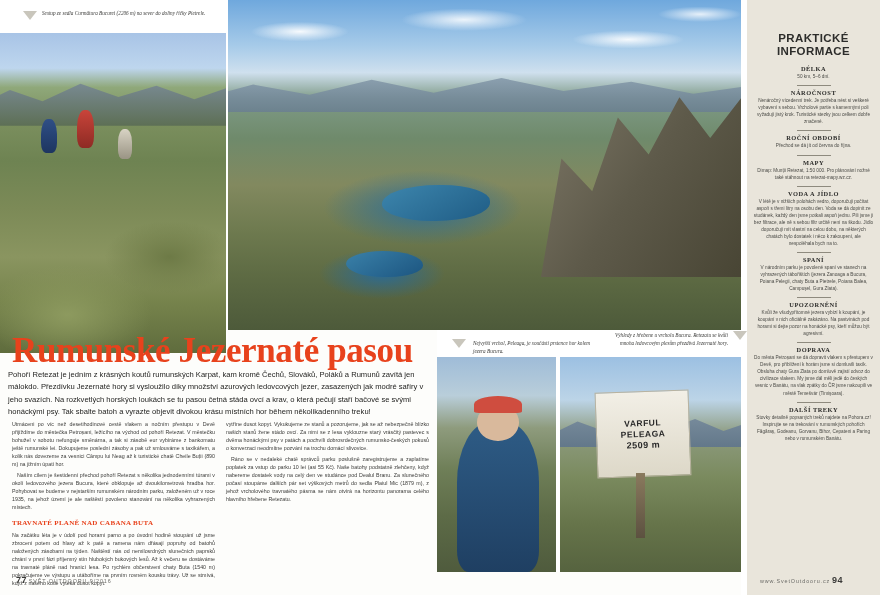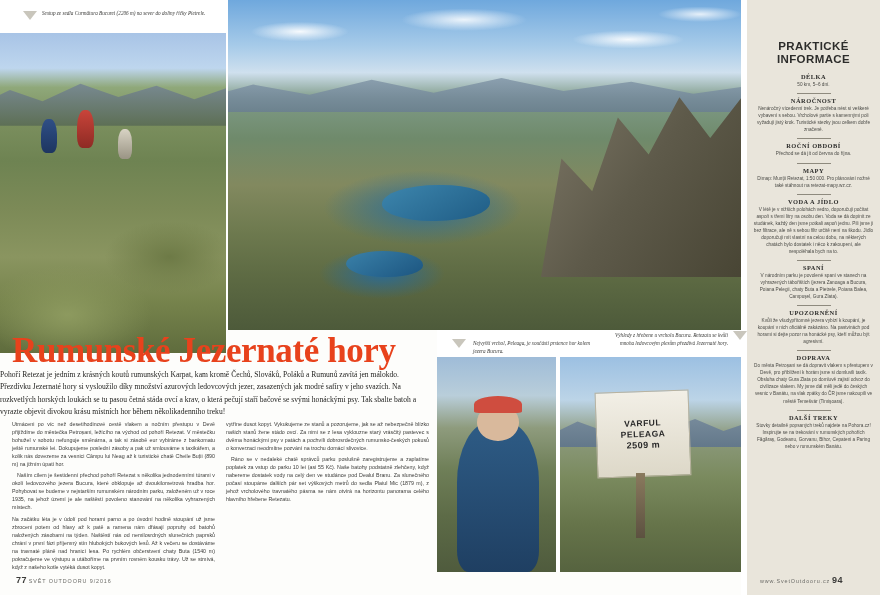--- a/index.html
+++ b/index.html
@@ -152,22 +152,22 @@
   #headline {
     position: absolute; left: 12px; top: 333px; width: 420px;
     font-family: "Liberation Serif", serif;
     font-weight: bold;
     font-size: 35px;
     line-height: 1;
     color: #e8421c;
     letter-spacing: -0.4px;
   }
   #intro {
-    position: absolute; left: 0; top: 369px; width: 420px;
-    font-family: Liberation Serif, serif;
+    position: absolute; left: 8px; top: 369px; width: 420px;
+    font-family: Liberation Sans, sans-serif;
     font-size: 7.6px;
     line-height: 1.62;
     color: #1d1d1b;
   }
 
   
   .body-col {
     position: absolute;
     font-family: "Liberation Sans", sans-serif;
     font-size: 5.3px;
@@ -187,21 +187,21 @@
     color: #e8421c;
     letter-spacing: .3px;
     margin: 6px 0 2px;
     text-indent: 0 !important;
   }
 
   
   #sidebar {
     position: absolute; left: 747px; top: 0; width: 133px; height: 595px;
     background: #e9e5db;
-    padding: 40px 6px 24px;
+    padding: 32px 6px 24px;
   }
   #sidebar-title {
     font-family: "Liberation Sans", sans-serif;
     font-weight: bold;
     font-size: 11.5px;
     line-height: 1.14;
     text-align: center;
     color: #2d2d2b;
     letter-spacing: .4px;
     margin-bottom: 7px;
@@ -283,26 +283,27 @@
 
   <div class="caption-arrow" id="caption-sestup-arrow"></div>
   <div class="caption" id="caption-sestup">Sestup ze sedla Curmătura Bucurei (2206 m) na sever do doliny říčky Pietrele.</div>
 
   <div class="caption-arrow" id="caption-peleaga-arrow"></div>
   <div class="caption" id="caption-peleaga">Nejvyšší vrchol, Peleaga, je součástí prstence hor kolem jezera Bucura.</div>
 
   <div class="caption-arrow" id="caption-vyhledy-arrow"></div>
   <div class="caption" id="caption-vyhledy">Výhledy z hřebene u vrcholu Bucura. Retezatu se kvůli mnoha ledovcovým plesům přezdívá Jezernaté hory.</div>
 
-  <h1 id="headline">Rumunské Jezernaté hory</h1>
+  <h1 id="headline">Rumunské Jezernaté pasou</h1>
   <p id="intro">Pohoří Retezat je jedním z krásných koutů rumunských Karpat, kam kromě Čechů, Slováků, Poláků a Rumunů zavítá jen málokdo. Přezdívku Jezernaté hory si vysloužilo díky množství azurových ledovcových jezer, zasazených jak modré safíry v jeho svazích. Na rozkvetlých horských loukách se tu pasou četná stáda ovcí a krav, o která pečují staří bačové se svými honáckými psy. Tak sbalte batoh a vyrazte objevit divokou krásu místních hor během několikadenního treku!</p>
 
   <div class="body-col" id="col-left">
     <p class="first">Utmáceni po víc než desetihodinové cestě vlakem a nočním přestupu v Devě přijíždíme do městečka Petroșani, ležícího na východ od pohoří Retezat. V městečku bohužel v sobotu nefunguje směnárna, a tak si zásobě eur vybíráme z bankomatu ještě rumunské lei. Dokupujeme poslední zásoby a pak už smlouváme s taxikářem, a kolik nás dovezeme za vesnici Câmpu lui Neag až k turistické chatě Cheile Buții (890 m) na jižním úpatí hor.</p>
     <p>Naším cílem je šestidenní přechod pohoří Retezat s několika jednodenními túrami v okolí ledovcového jezera Bucura, které obklopuje až dvoukilometrová hradba hor. Pohybovat se budeme v nejstarším rumunském národním parku, založeném už v roce 1935, na jehož území je ale naštěstí povoleno stanování na několika vyhrazených místech.</p>
+    <p class="subhead">TRAVNATÉ PLANĚ NAD CABANA BUTA</p>
     <p class="first">Na začátku léta je v údolí pod horami parno a po úvodní hodině stoupání už jsme zbroceni potem od hlavy až k patě a ramena nám dřásají popruhy od batohů naložených zásobami na týden. Naštěstí nás od nemilosrdných slunečních paprsků chrání v první fázi příjemný stín hlubokých bukových lesů. Až k večeru se dostáváme na travnaté pláně nad hranicí lesa. Po rychlém občerstvení chaty Buta (1540 m) pokračujeme ve výstupu a utáboříme na prvním rovném kousku trávy. Už se stmívá, když z našeho kotle vytéká dusot kopyt.</p>
   </div>
 
   <div class="body-col" id="col-mid">
     <p class="first">vytříne dusot kopyt. Vykukujeme ze stanů a pozorujeme, jak se až nebezpečně blízko našich stanů žene stádo ovcí. Za nimi se z lesa vyklouzne starý vrásčitý pastevec s dvěma honáckými psy v patách a pochvíli dobrosrdečných rumunsko-českých pokusů o konverzaci neodmítne pozvání na trochu domácí slivovice.</p>
     <p>Ráno se v nedaleké chatě správců parku poslušně zaregistrujeme a zaplatíme poplatek za vstup do parku 10 lei (asi 55 Kč). Naše batohy podstatně zlehčeny, když nabereme dostatek vody na celý den ve studánce pod Dealul Branu. Za slunečného počasí stoupáme dalších pár set výškových metrů do sedla Plaiul Mic (1879 m), z jehož vrcholového travnatého pásma se nám otvírá na horizontu panorama celého hlavního hřebene Retezatu.</p>
   </div>
 
   <aside id="sidebar">
     <div id="sidebar-title">

